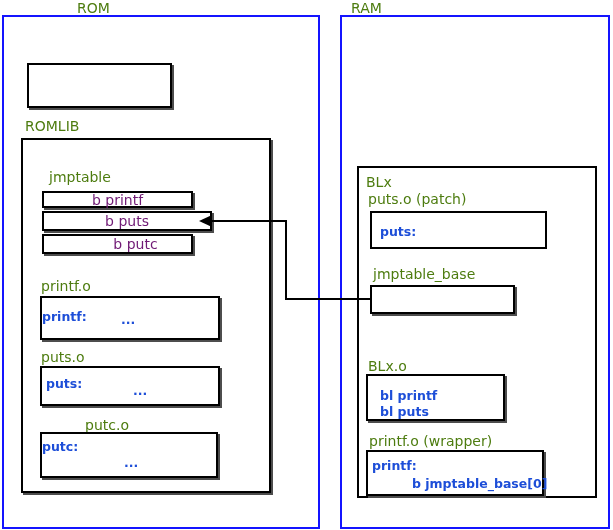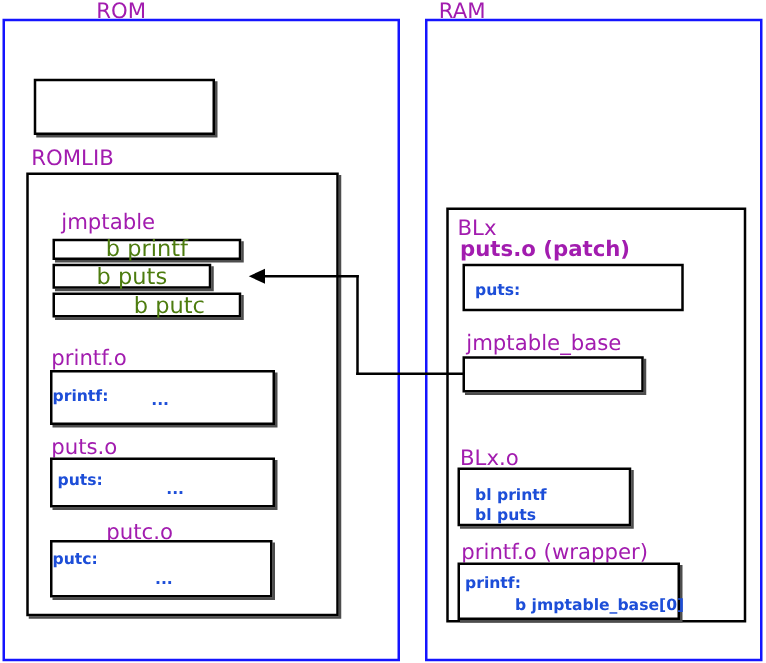--- a/index.html
+++ b/index.html
@@ -10,22 +10,22 @@
   #canvas {
     position: relative;
     width: 613px;
     height: 530px;
     background: #ffffff;
     font-family: "DejaVu Sans", sans-serif;
     overflow: hidden;
   }
   .lbl {
     position: absolute;
-    font-size: 17px;
-    color: #a21caf;
+    font-size: 14px;
+    color: #4d7c0f;
     white-space: pre;
     line-height: 1;
   }
   .region {
     position: absolute;
     border: 2px solid #1414ff;
     background: transparent;
     box-sizing: border-box;
   }
   .box {
@@ -47,22 +47,22 @@
   }
   .jmp-cell {
     position: absolute;
     border: 2px solid #000000;
     background: #ffffff;
     box-sizing: border-box;
     box-shadow: 2px 2px 0 0 #4d4d4d;
     display: flex;
     align-items: center;
     justify-content: center;
-    font-size: 18px;
-    color: #4d7c0f;
+    font-size: 14px;
+    color: #701a75;
   }
   .conn {
     position: absolute;
     background: #000000;
   }
   .arrowhead {
     position: absolute;
     width: 0;
     height: 0;
     border-top: 6px solid transparent;
@@ -79,21 +79,21 @@
   <div class="region" style="left:2px; top:15px; width:318px; height:514px;"></div>
 
   <div class="lbl" style="left:28px; top:40px;margin-top:48px;">BL1</div>
   <div class="box box-shadow" style="left:27px; top:63px; width:145px; height:45px;"></div>
 
   <div class="lbl" style="left:25px; top:119px;">ROMLIB</div>
   <div class="box box-shadow" style="left:21px; top:138px; width:250px; height:355px;"></div>
 
   <div class="lbl" style="left:49px; top:170px;">jmptable</div>
   <div class="jmp-cell" style="left:42px; top:191px; width:151px; height:17px;">b printf</div>
-  <div class="jmp-cell" style="left:42px; top:211px; width:127px; height:20px;">b puts</div>
+  <div class="jmp-cell" style="left:42px; top:211px; width:170px; height:20px;">b puts</div>
   <div class="jmp-cell" style="left:42px; top:234px; width:151px; height:20px;padding-left:36px;">b putc</div>
 
   <div class="lbl" style="left:41px; top:279px;">printf.o</div>
   <div class="box box-shadow" style="left:40px; top:296px; width:180px; height:44px;"></div>
   <div class="boxtext" style="left:42px; top:311px;">printf:</div>
   <div class="boxtext" style="left:121px; top:314px;">...</div>
 
   <div class="lbl" style="left:41px; top:350px;">puts.o</div>
   <div class="box box-shadow" style="left:40px; top:366px; width:180px; height:40px;"></div>
   <div class="boxtext" style="left:46px; top:378px;">puts:</div>
@@ -103,21 +103,21 @@
   <div class="box box-shadow" style="left:40px; top:432px; width:178px; height:46px;"></div>
   <div class="boxtext" style="left:42px; top:441px;">putc:</div>
   <div class="boxtext" style="left:124px; top:457px;">...</div>
 
   <div class="lbl" style="left:351px; top:1px;">RAM</div>
   <div class="region" style="left:340px; top:15px; width:270px; height:514px;"></div>
 
   <div class="box" style="left:357px; top:166px; width:240px; height:332px;"></div>
   <div class="lbl" style="left:366px; top:175px;">BLx</div>
 
-  <div class="lbl" style="left:368px; top:192px;font-weight:bold;">puts.o (patch)</div>
+  <div class="lbl" style="left:368px; top:192px;">puts.o (patch)</div>
   <div class="box" style="left:370px; top:211px; width:177px; height:38px;"></div>
   <div class="boxtext" style="left:380px; top:226px;">puts:</div>
 
   <div class="lbl" style="left:373px; top:267px;">jmptable_base</div>
   <div class="box box-shadow" style="left:370px; top:285px; width:145px; height:29px;"></div>
 
   <div class="lbl" style="left:368px; top:359px;">BLx.o</div>
   <div class="box box-shadow" style="left:366px; top:374px; width:139px; height:47px;"></div>
   <div class="boxtext" style="left:380px; top:390px;">bl printf</div>
   <div class="boxtext" style="left:380px; top:406px;">bl puts</div>

